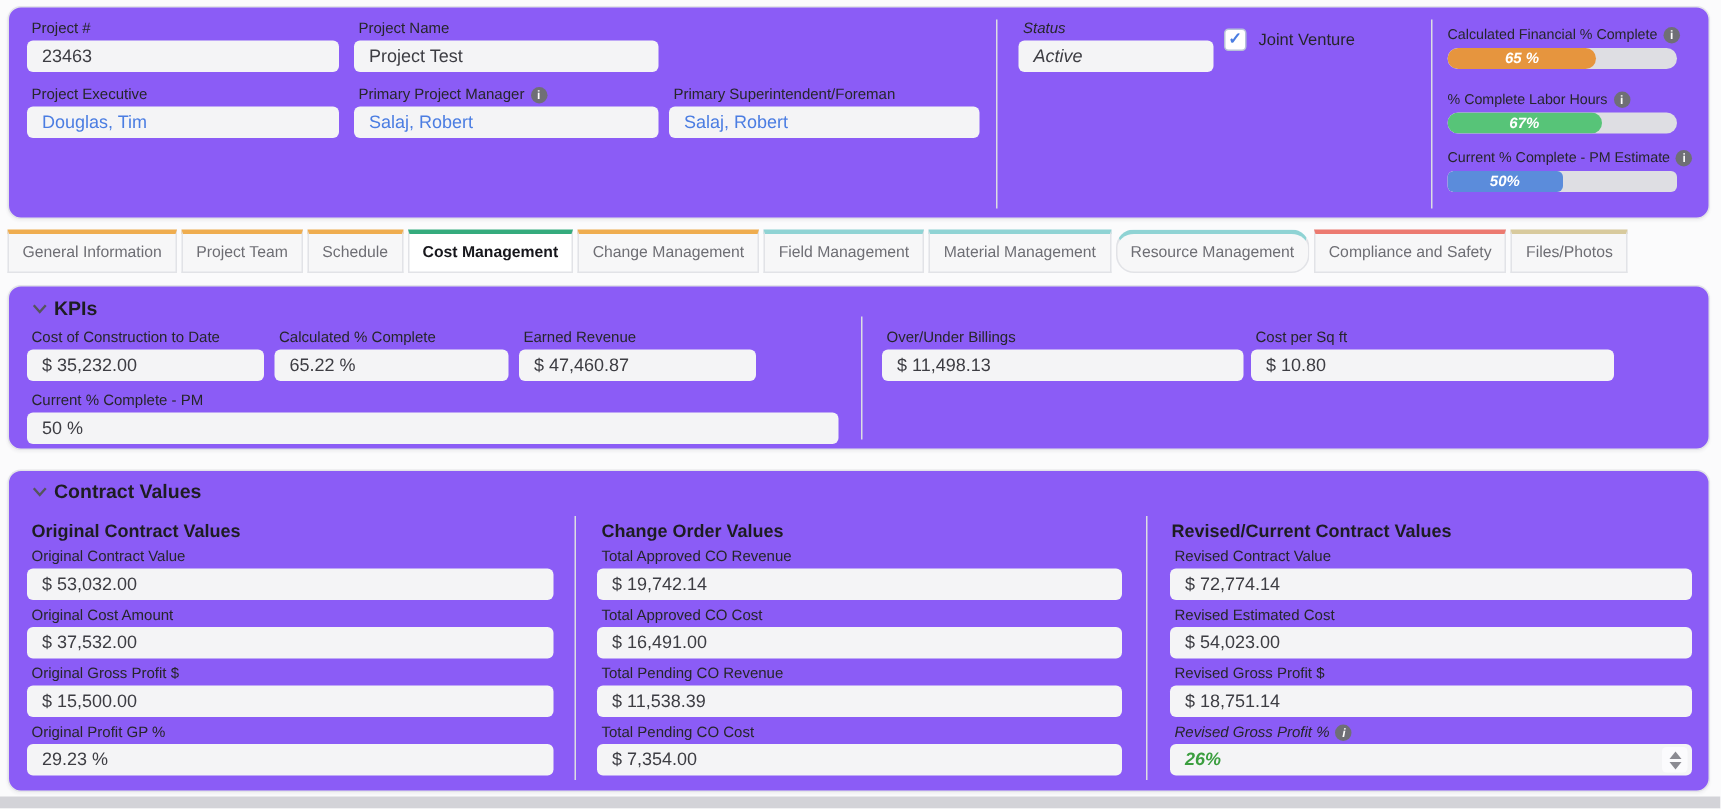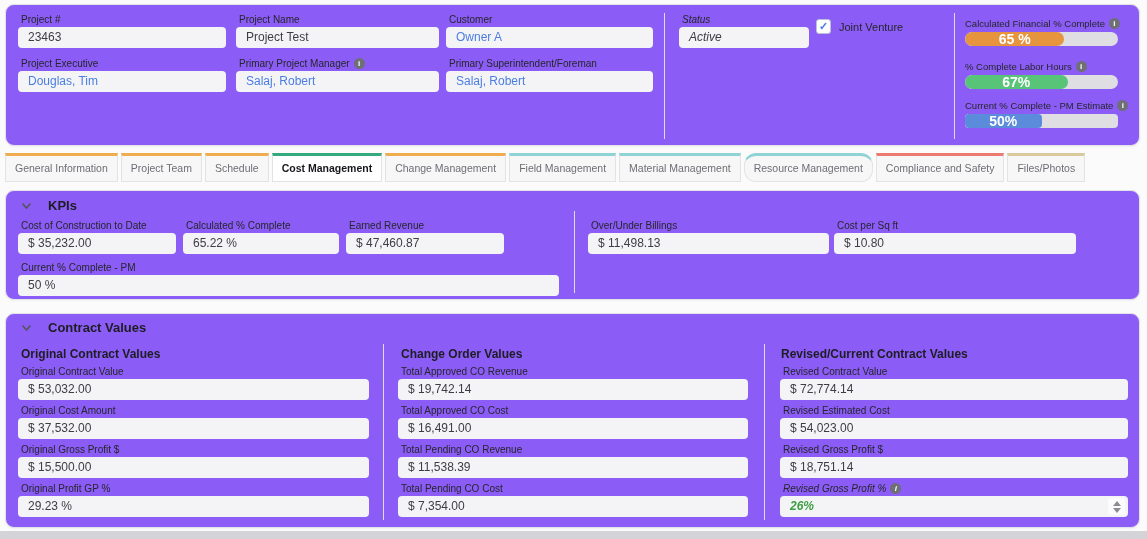--- a/index.html
+++ b/index.html
@@ -61,35 +61,35 @@
     font-size:9.5px; color:#26262b; white-space:nowrap;
     display:flex; align-items:center; gap:4px; line-height:10px;
   }
   .pb .track {
     margin-top:3px; height:14px; background:#dedee3;
     border-radius:7px; overflow:hidden;
   }
   .pb .bar-fill {
     height:100%; border-radius:7px;
     display:flex; align-items:center; justify-content:center;
-    color:#fff; font-size:14px; font-weight:bold;
+    color:#fff; font-size:10px; font-weight:bold;font-style:italic;
   }
   .pb.square .track, .pb.square .bar-fill { border-radius:4px; }
 
   
   #tabs { position:absolute; left:5px; top:153px; display:flex; gap:3px; }
   .tab {
     height:29px; border:1px solid #e2e3e7; border-top:3px solid #ccc;
     background:#f7f7f8; color:#6e6e74; font-size:10.5px; line-height:24px;
     padding:0 9px; white-space:nowrap; cursor:pointer;
   }
   .tab.active { background:#ffffff; color:#17171c; font-weight:bold; }
 
   
-  .sec-head { position:absolute; display:flex; align-items:center; gap:16px; }
+  .sec-head { position:absolute; display:flex; align-items:center; gap:4px; }
   .sec-head .chev { width:11px; height:8px; cursor:pointer; }
   .sec-head .sec-title { font-size:13px; font-weight:bold; color:#1d1d22; }
 
   .col-title { position:absolute; font-size:12px; font-weight:bold; color:#1d1d22; white-space:nowrap; }
 
   
   .stepper {
     position:absolute; right:3px; top:2px; bottom:2px; width:17px;
     background:#fbfbfd; border-radius:3px;
     display:flex; flex-direction:column; align-items:center; justify-content:center; gap:2px;
@@ -120,24 +120,20 @@
   </div>
 
   <div class="fld" style="left:230px; top:53px; width:203px;">
     <div class="lbl">
       <span>Primary Project Manager</span>
       <span class="info">i</span>
     </div>
     <div class="val link">Salaj, Robert</div>
   </div>
 
-  <div class="fld" style="left:440px; top:9px; width:207px;">
-    <div class="lbl">Customer</div>
-    <div class="val link">Owner A</div>
-  </div>
 
   <div class="fld" style="left:440px; top:53px; width:207px;">
     <div class="lbl">Primary Superintendent/Foreman</div>
     <div class="val link">Salaj, Robert</div>
   </div>
 
   <div class="vdiv" style="left:658px; top:8px; height:126px;"></div>
 
   <div class="fld" style="left:673px; top:9px; width:130px;font-style:italic;">
     <div class="lbl">Status</div>

